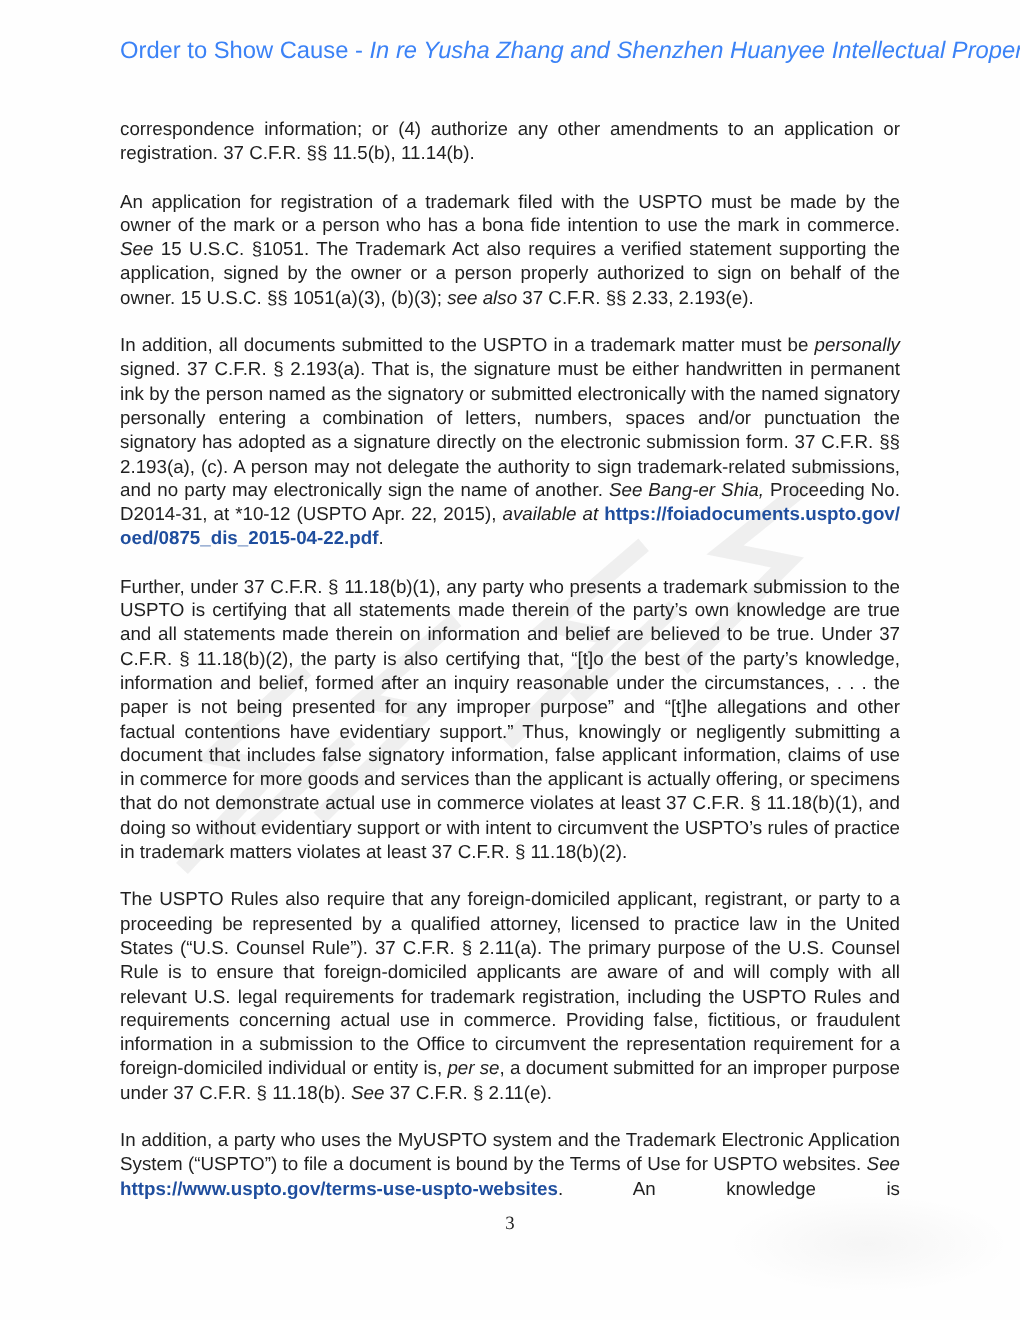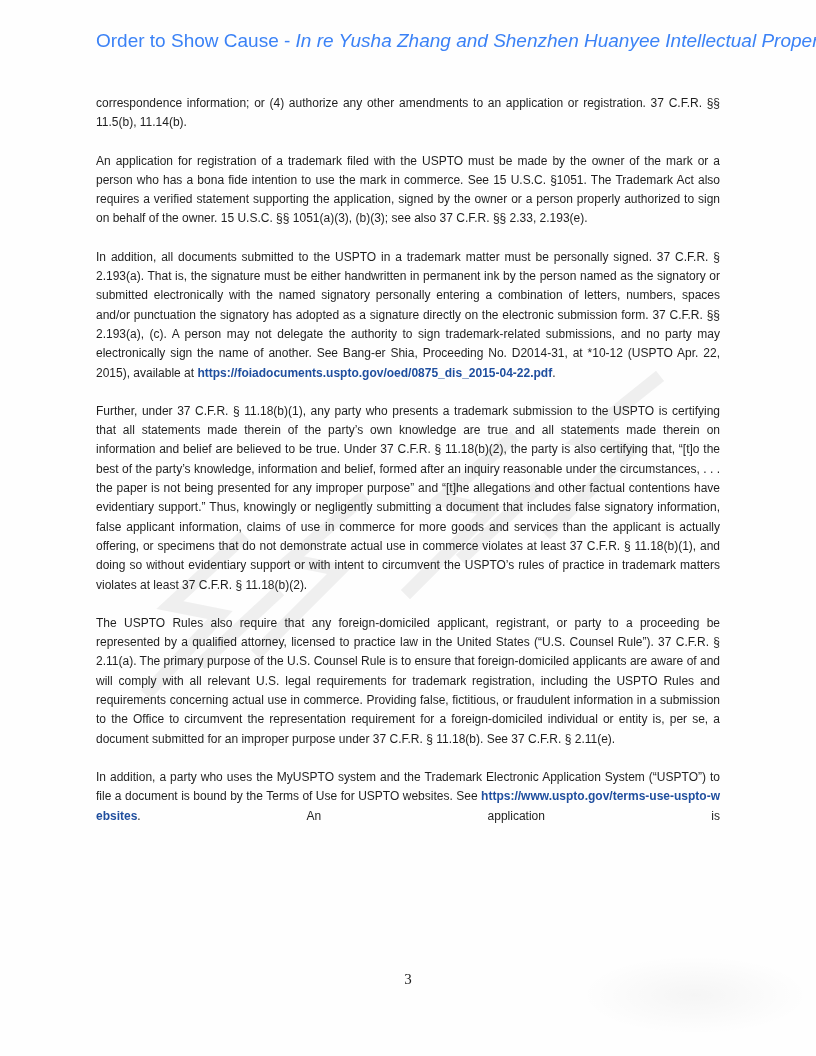--- a/index.html
+++ b/index.html
@@ -32,29 +32,29 @@
   }
   .doc-header em { font-style: italic; }
   .content {
     position: absolute;
     left: 96px;
     top: 94px;
     width: 624px;
   }
   p.para {
     margin: 0 0 19px 0;
-    font-size: 12px;
+    font-size: 15px;
     line-height: 19.3px;
     text-align: justify;
     color: #1f1f1f;
   }
   p.para.justify-last {
     text-align-last: justify;
   }
-  .it { }
+  .it { font-style: italic; }
   a.doc-link {
     color: var(--link-color, #1f4e9e);
     font-weight: bold;
     text-decoration: none;
     word-break: break-all;
   }
   .page-number {
     position: absolute;
     left: 0;
     top: 971px;
@@ -102,19 +102,19 @@
   <div class="doc-header">
     <span>Order to Show Cause - </span><em>In re Yusha Zhang and Shenzhen Huanyee Intellectual Property Co., Ltd.</em>
   </div>
 
   <div class="content" id="doc-body">
       <p class="para"><span>correspondence information; or (4) authorize any other amendments to an application or registration. 37 C.F.R. §§ 11.5(b), 11.14(b).</span></p>
       <p class="para"><span>An application for registration of a trademark filed with the USPTO must be made by the owner of the mark or a person who has a bona fide intention to use the mark in commerce. </span><span class="it">See</span><span> 15 U.S.C. §1051. The Trademark Act also requires a verified statement supporting the application, signed by the owner or a person properly authorized to sign on behalf of the owner. 15 U.S.C. §§ 1051(a)(3), (b)(3); </span><span class="it">see also</span><span> 37 C.F.R. §§ 2.33, 2.193(e).</span></p>
       <p class="para"><span>In addition, all documents submitted to the USPTO in a trademark matter must be </span><span class="it">personally</span><span> signed. 37 C.F.R. § 2.193(a). That is, the signature must be either handwritten in permanent ink by the person named as the signatory or submitted electronically with the named signatory personally entering a combination of letters, numbers, spaces and/or punctuation the signatory has adopted as a signature directly on the electronic submission form. 37 C.F.R. §§ 2.193(a), (c). A person may not delegate the authority to sign trademark-related submissions, and no party may electronically sign the name of another. </span><span class="it">See Bang-er Shia,</span><span> Proceeding No. D2014-31, at *10-12 (USPTO Apr. 22, 2015), </span><span class="it">available at</span><span> </span><a href="#" class="doc-link">https://foiadocuments.uspto.gov/oed/0875_dis_2015-04-22.pdf</a><span>.</span></p>
       <p class="para"><span>Further, under 37 C.F.R. § 11.18(b)(1), any party who presents a trademark submission to the USPTO is certifying that all statements made therein of the party’s own knowledge are true and all statements made therein on information and belief are believed to be true. Under 37 C.F.R. § 11.18(b)(2), the party is also certifying that, “[t]o the best of the party’s knowledge, information and belief, formed after an inquiry reasonable under the circumstances, . . . the paper is not being presented for any improper purpose” and “[t]he allegations and other factual contentions have evidentiary support.” Thus, knowingly or negligently submitting a document that includes false signatory information, false applicant information, claims of use in commerce for more goods and services than the applicant is actually offering, or specimens that do not demonstrate actual use in commerce violates at least 37 C.F.R. § 11.18(b)(1), and doing so without evidentiary support or with intent to circumvent the USPTO’s rules of practice in trademark matters violates at least 37 C.F.R. § 11.18(b)(2).</span></p>
       <p class="para"><span>The USPTO Rules also require that any foreign-domiciled applicant, registrant, or party to a proceeding be represented by a qualified attorney, licensed to practice law in the United States (“U.S. Counsel Rule”). 37 C.F.R. § 2.11(a). The primary purpose of the U.S. Counsel Rule is to ensure that foreign-domiciled applicants are aware of and will comply with all relevant U.S. legal requirements for trademark registration, including the USPTO Rules and requirements concerning actual use in commerce. Providing false, fictitious, or fraudulent information in a submission to the Office to circumvent the representation requirement for a foreign-domiciled individual or entity is, </span><span class="it">per se</span><span>, a document submitted for an improper purpose under 37 C.F.R. § 11.18(b). </span><span class="it">See</span><span> 37 C.F.R. § 2.11(e).</span></p>
-      <p class="para justify-last"><span>In addition, a party who uses the MyUSPTO system and the Trademark Electronic Application System (“USPTO”) to file a document is bound by the Terms of Use for USPTO websites. </span><span class="it">See</span><span> </span><a href="#" class="doc-link">https://www.uspto.gov/terms-use-uspto-websites</a><span>. An application is</span></p>
+      <p class="para justify-last"><span>In addition, a party who uses the MyUSPTO system and the Trademark Electronic Application System (“USPTO”) to file a document is bound by the Terms of Use for USPTO websites. </span><span class="it">See</span><span> </span><a href="#" class="doc-link">https://www.uspto.gov/terms-use-uspto-websites</a><span>. An knowledge is</span></p>
     </div>
 
   <div class="page-number">3</div>
 
   <div class="scan-smudge"></div>
 </div>
 
 </body></html>

